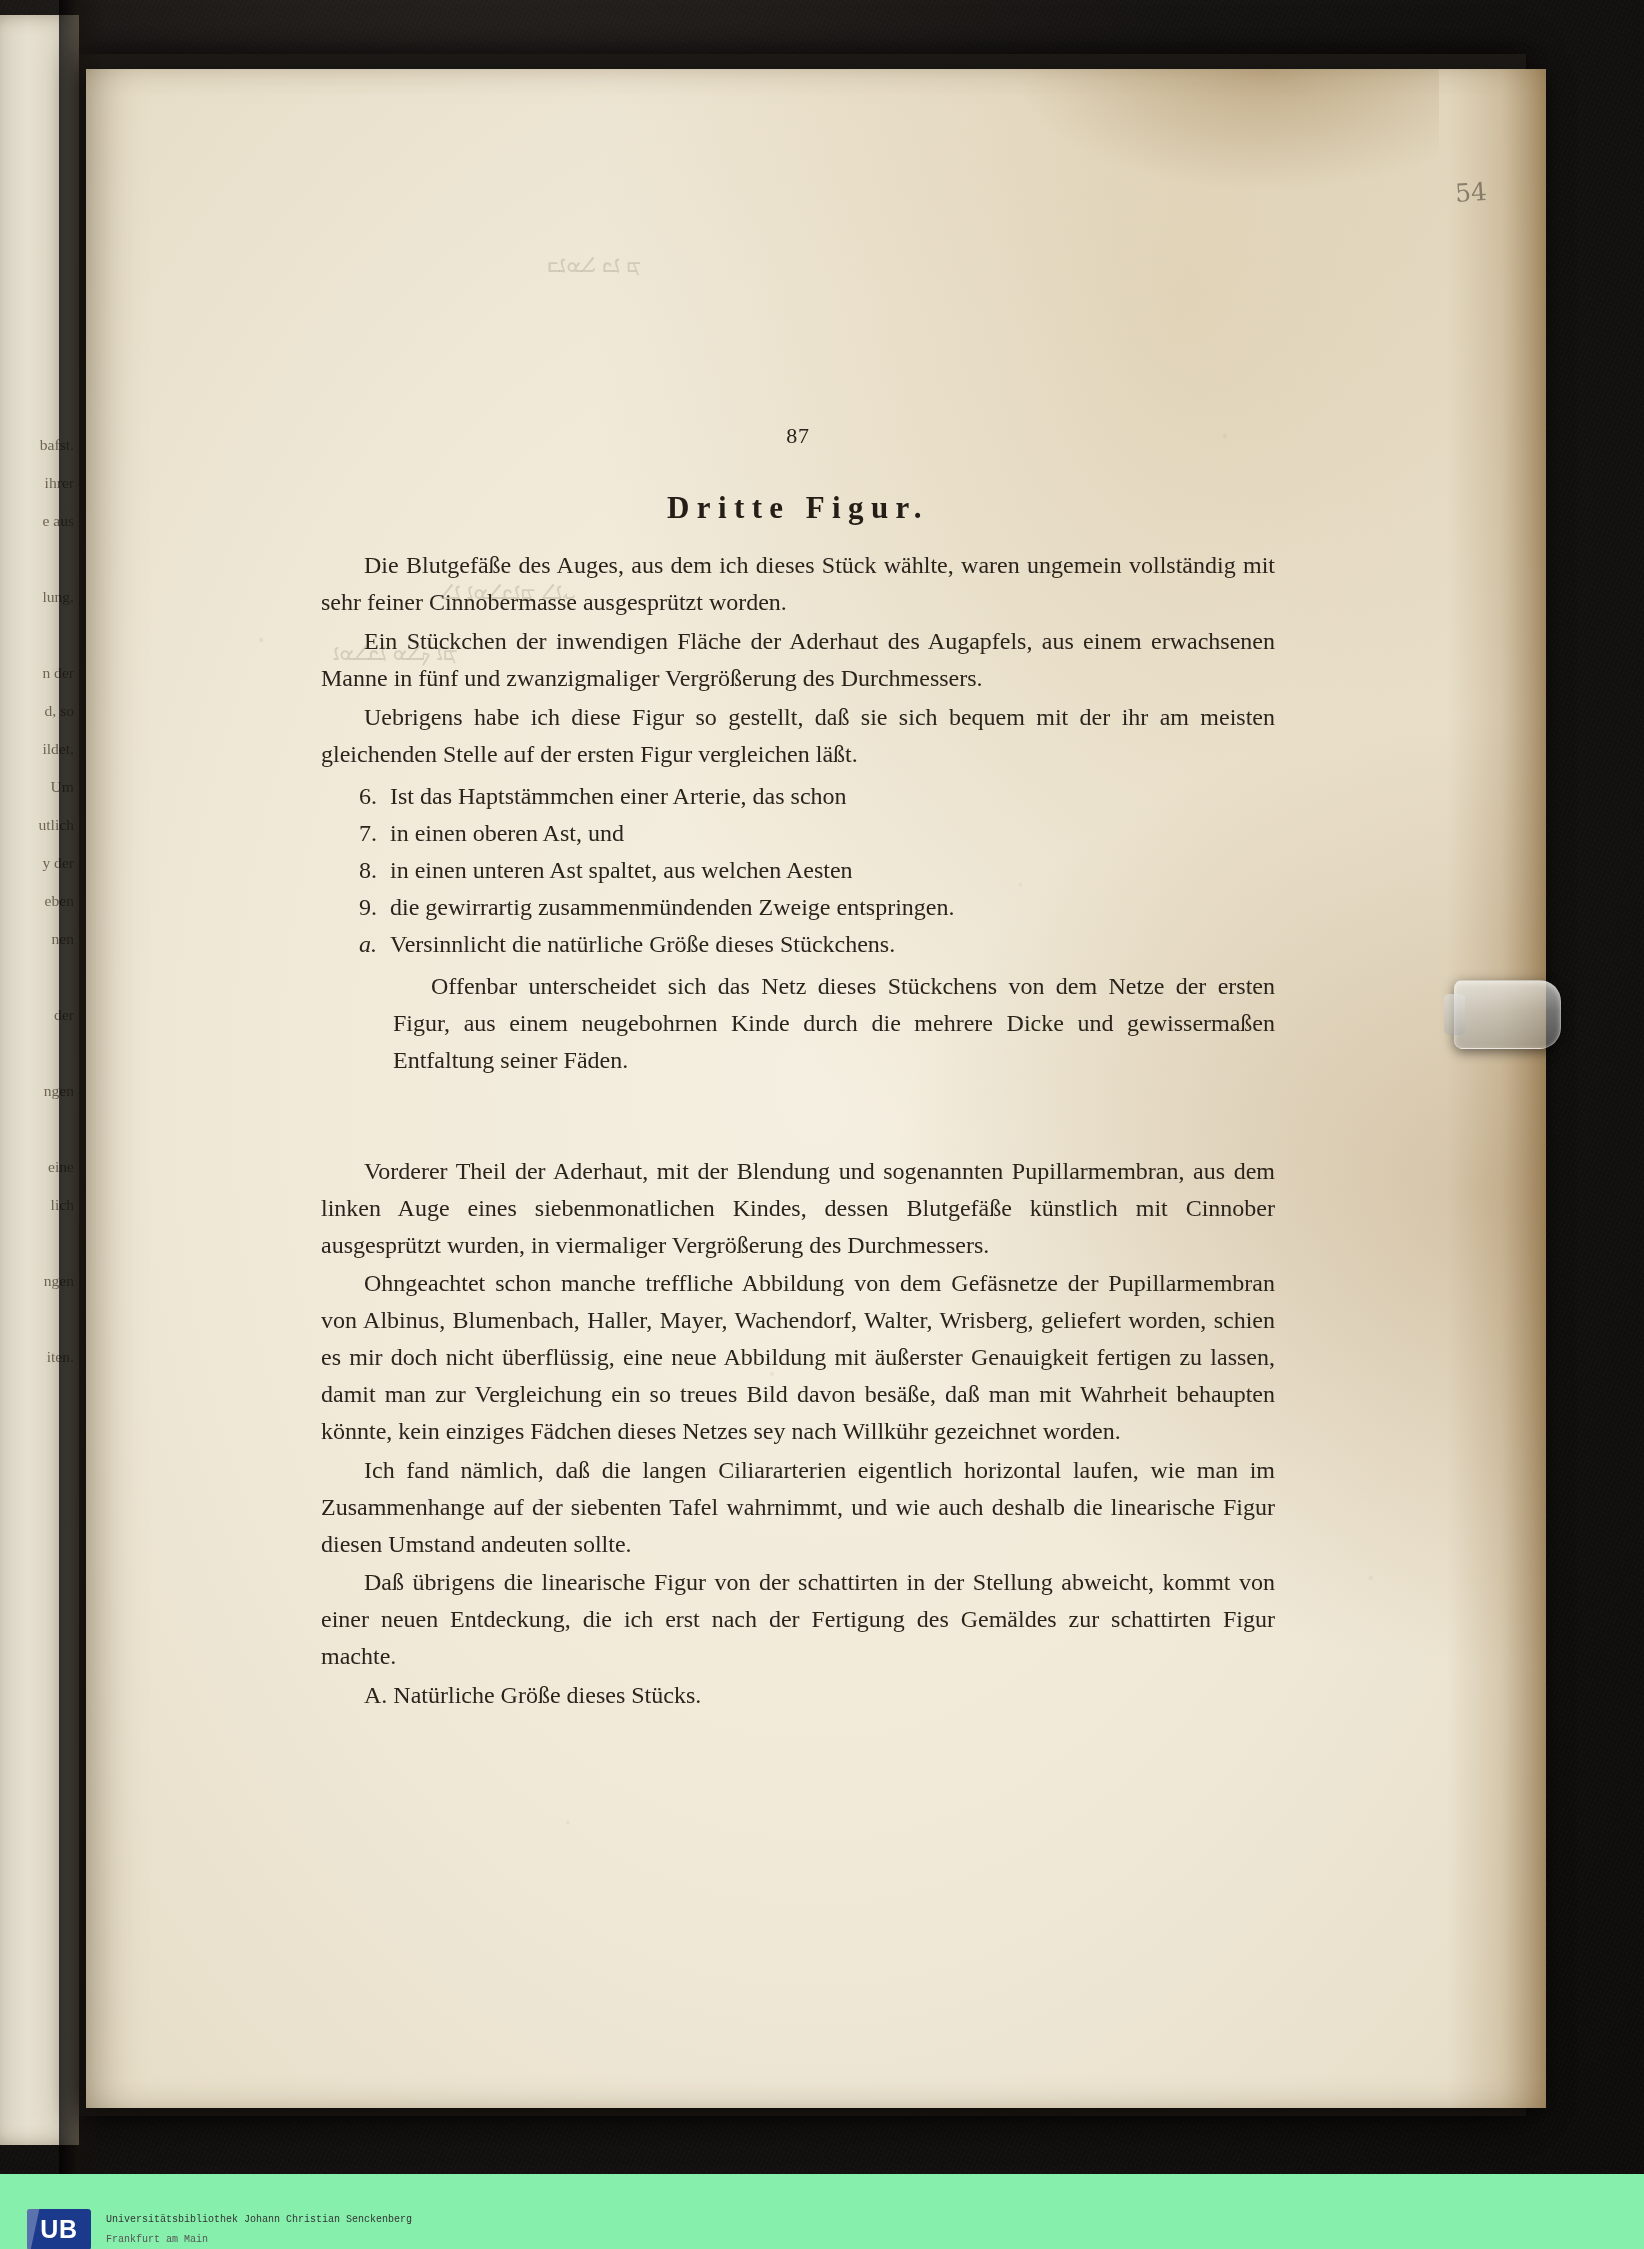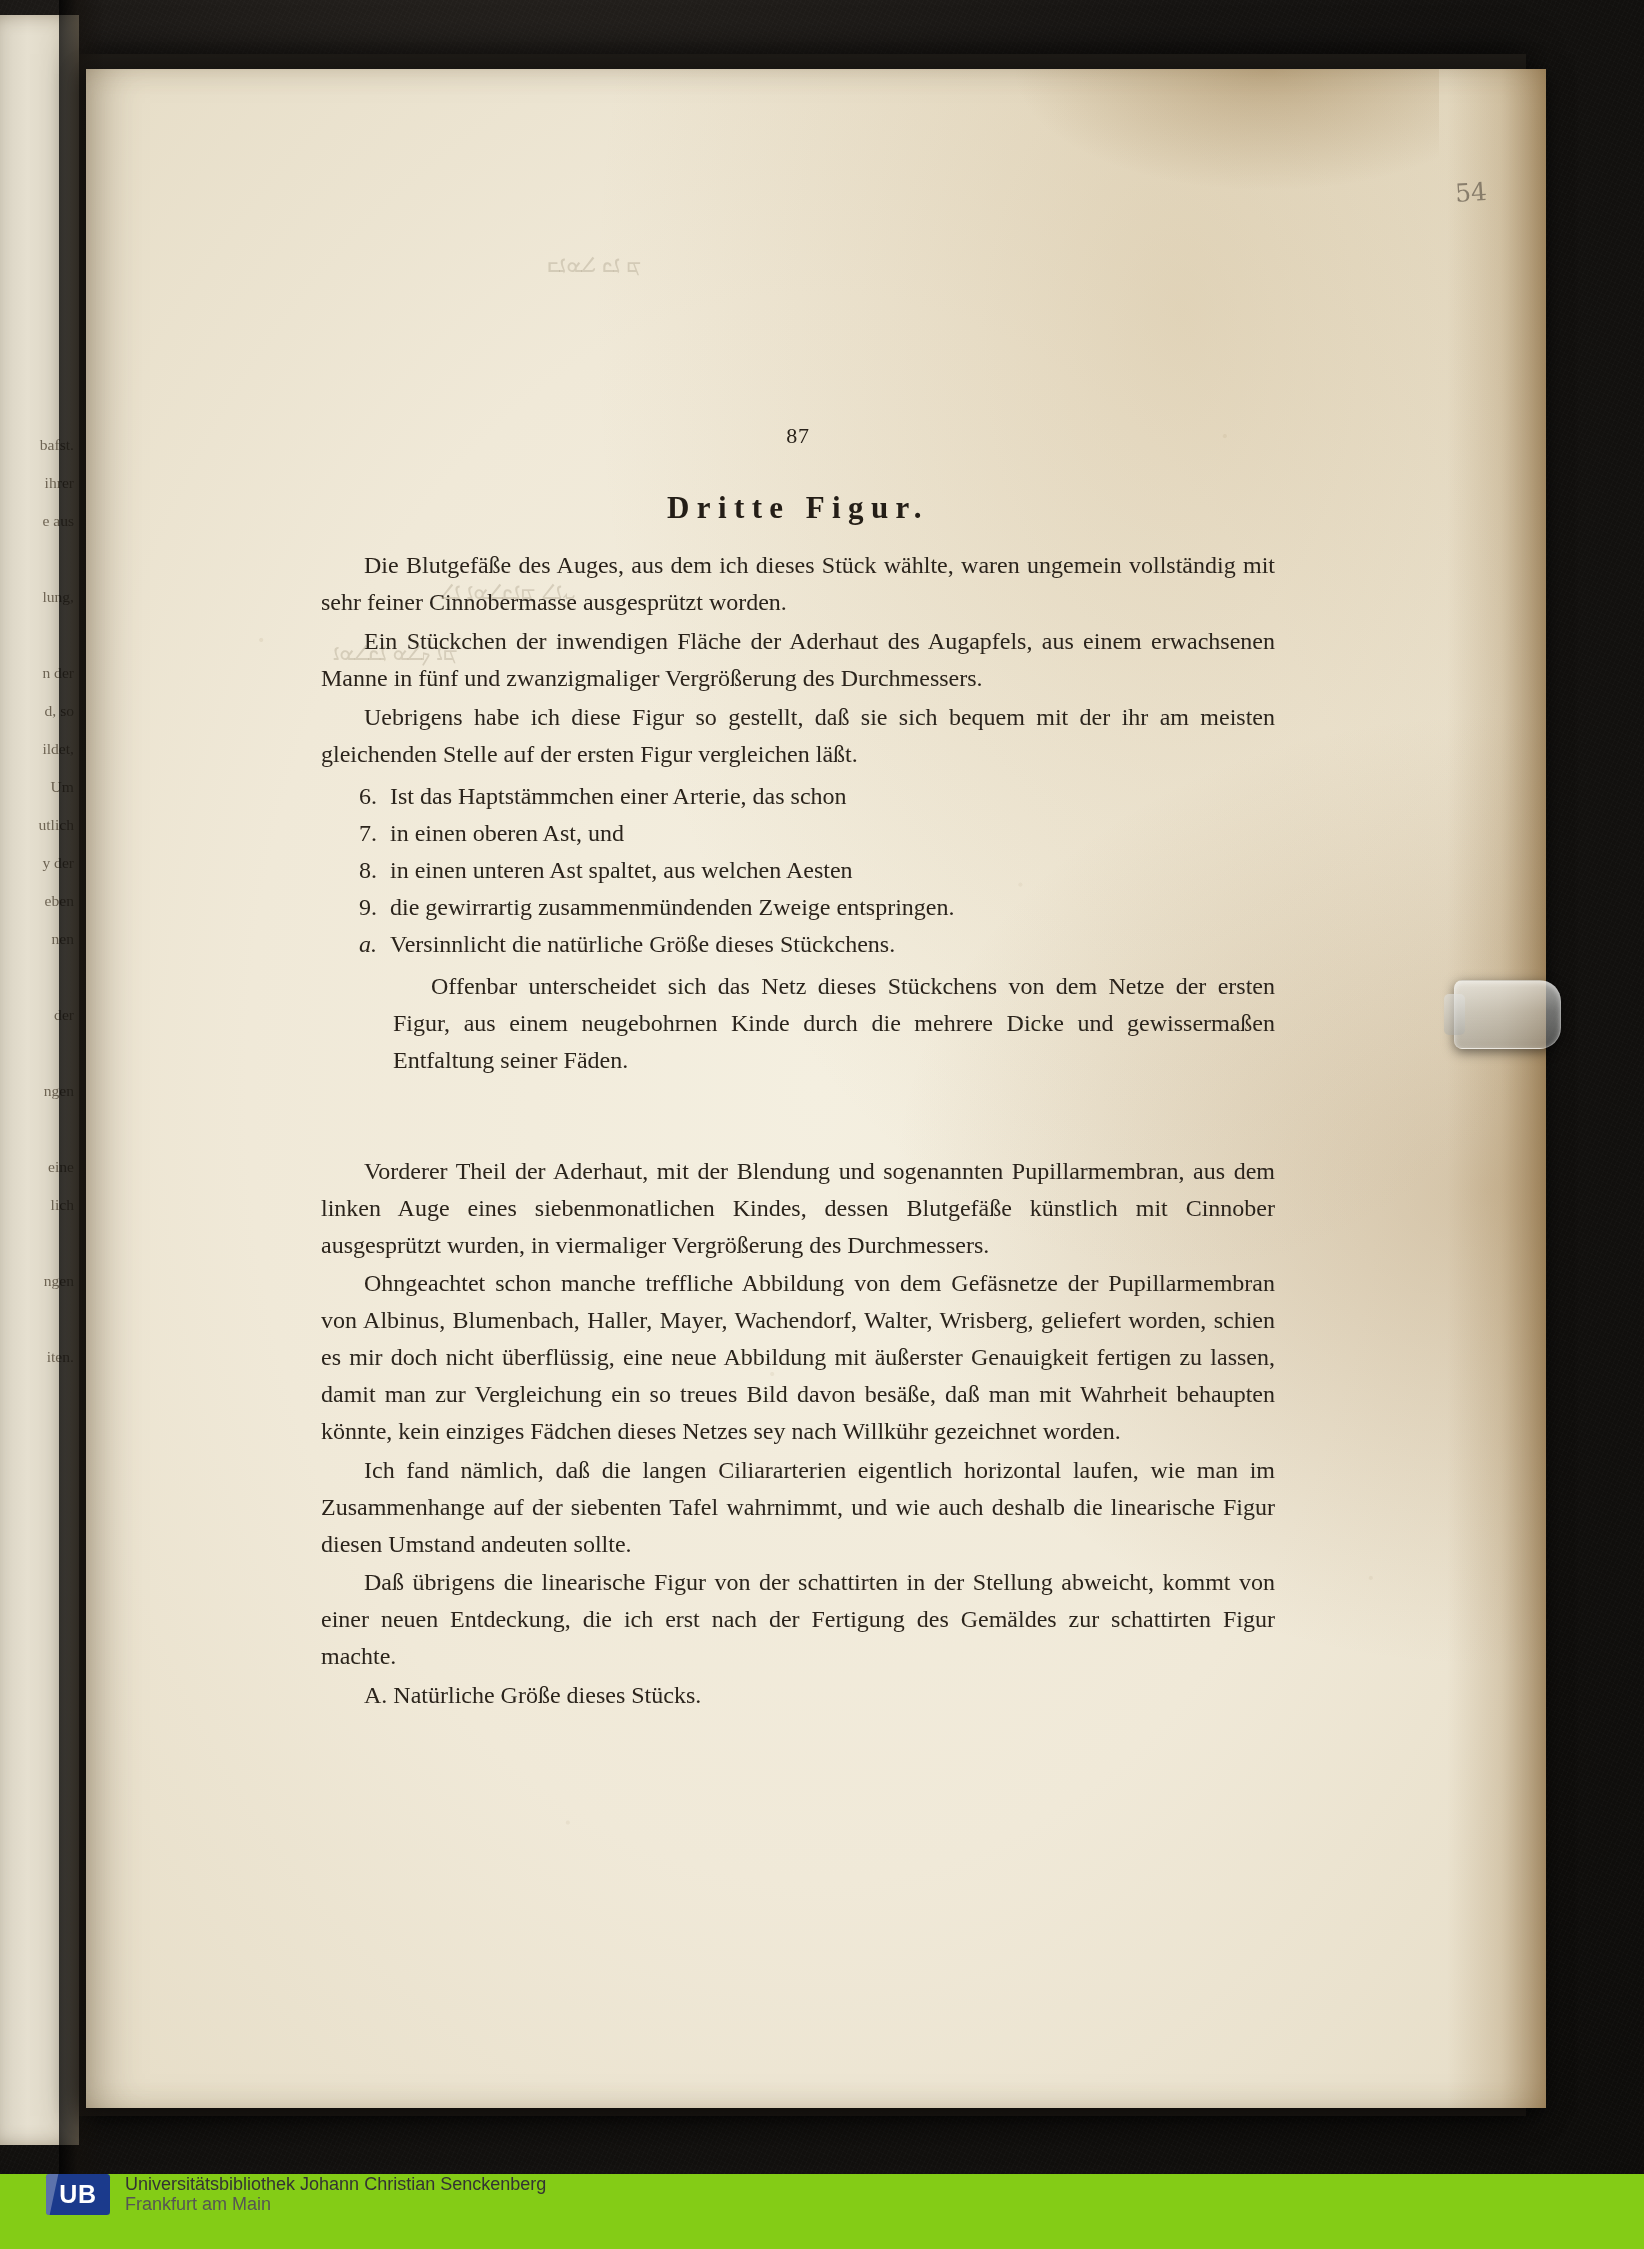--- a/index.html
+++ b/index.html
@@ -243,25 +243,25 @@
     border-radius: 5px;
   }
 
   
   #watermark-bar {
     position: absolute;
     left: 0;
     bottom: 0;
     width: 1645px;
     height: 76px;
-    background: #84cc16;
+    background: #86efac;
     display: flex;
-    align-items: flex-start;
+    align-items: flex-end;
     gap: 15px;
-    padding-left: 46px;
+    padding-left: 27px;
     box-sizing: border-box;
   }
   #ub-logo {
     width: 64px;
     height: 41px;
     background: #1b3a8c;
     color: #fff;
     border-radius: 3.3px;
     display: flex;
     align-items: center;
@@ -276,22 +276,22 @@
   #ub-logo::before {
     content: "";
     position: absolute;
     left: 0; top: 0;
     width: 13px; height: 41px;
     background: #d8dee9;
     transform: skewX(-12deg) translateX(-5px);
     opacity: .35;
   }
   #watermark-text {
-    font-family: Liberation Sans, sans-serif;
-    font-size: 18px;
+    font-family: Liberation Mono, monospace;
+    font-size: 10px;
     line-height: 20px;
     color: #333333;
   }
   #watermark-text div:last-child { color: #555; }
 </style>
 </head>
 <body>
 
 <div id="scan-background"></div>
 

